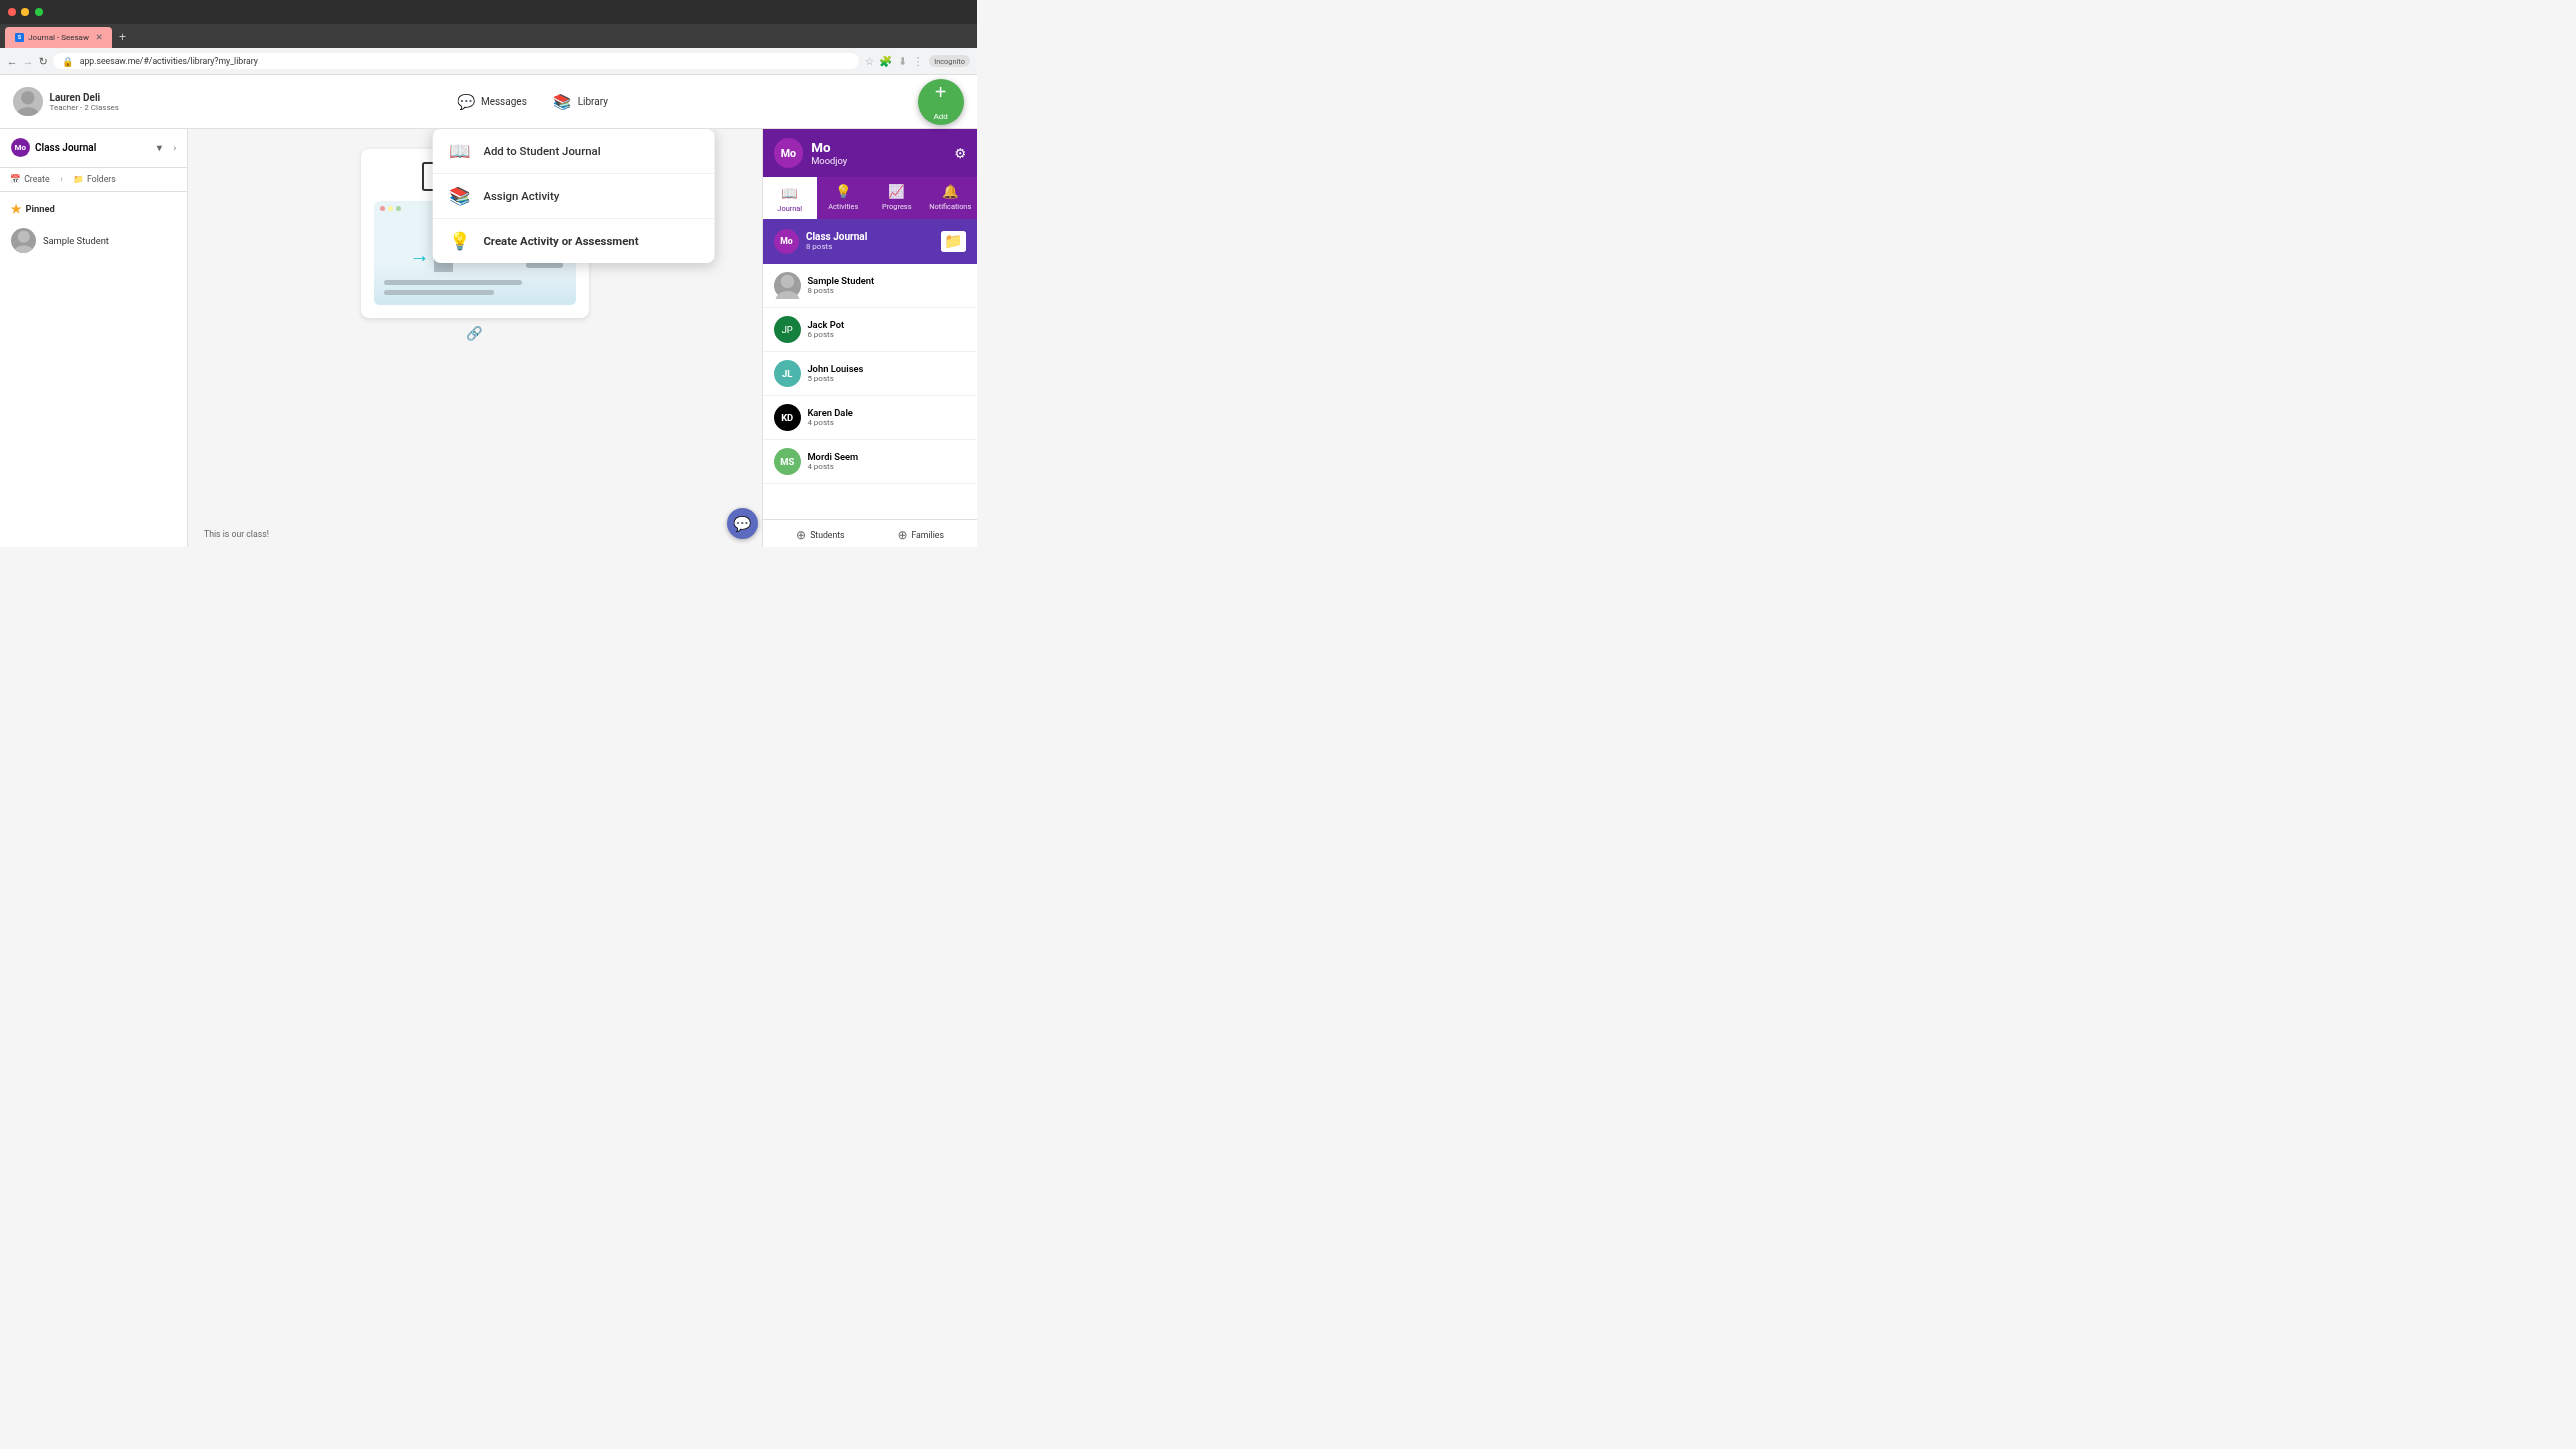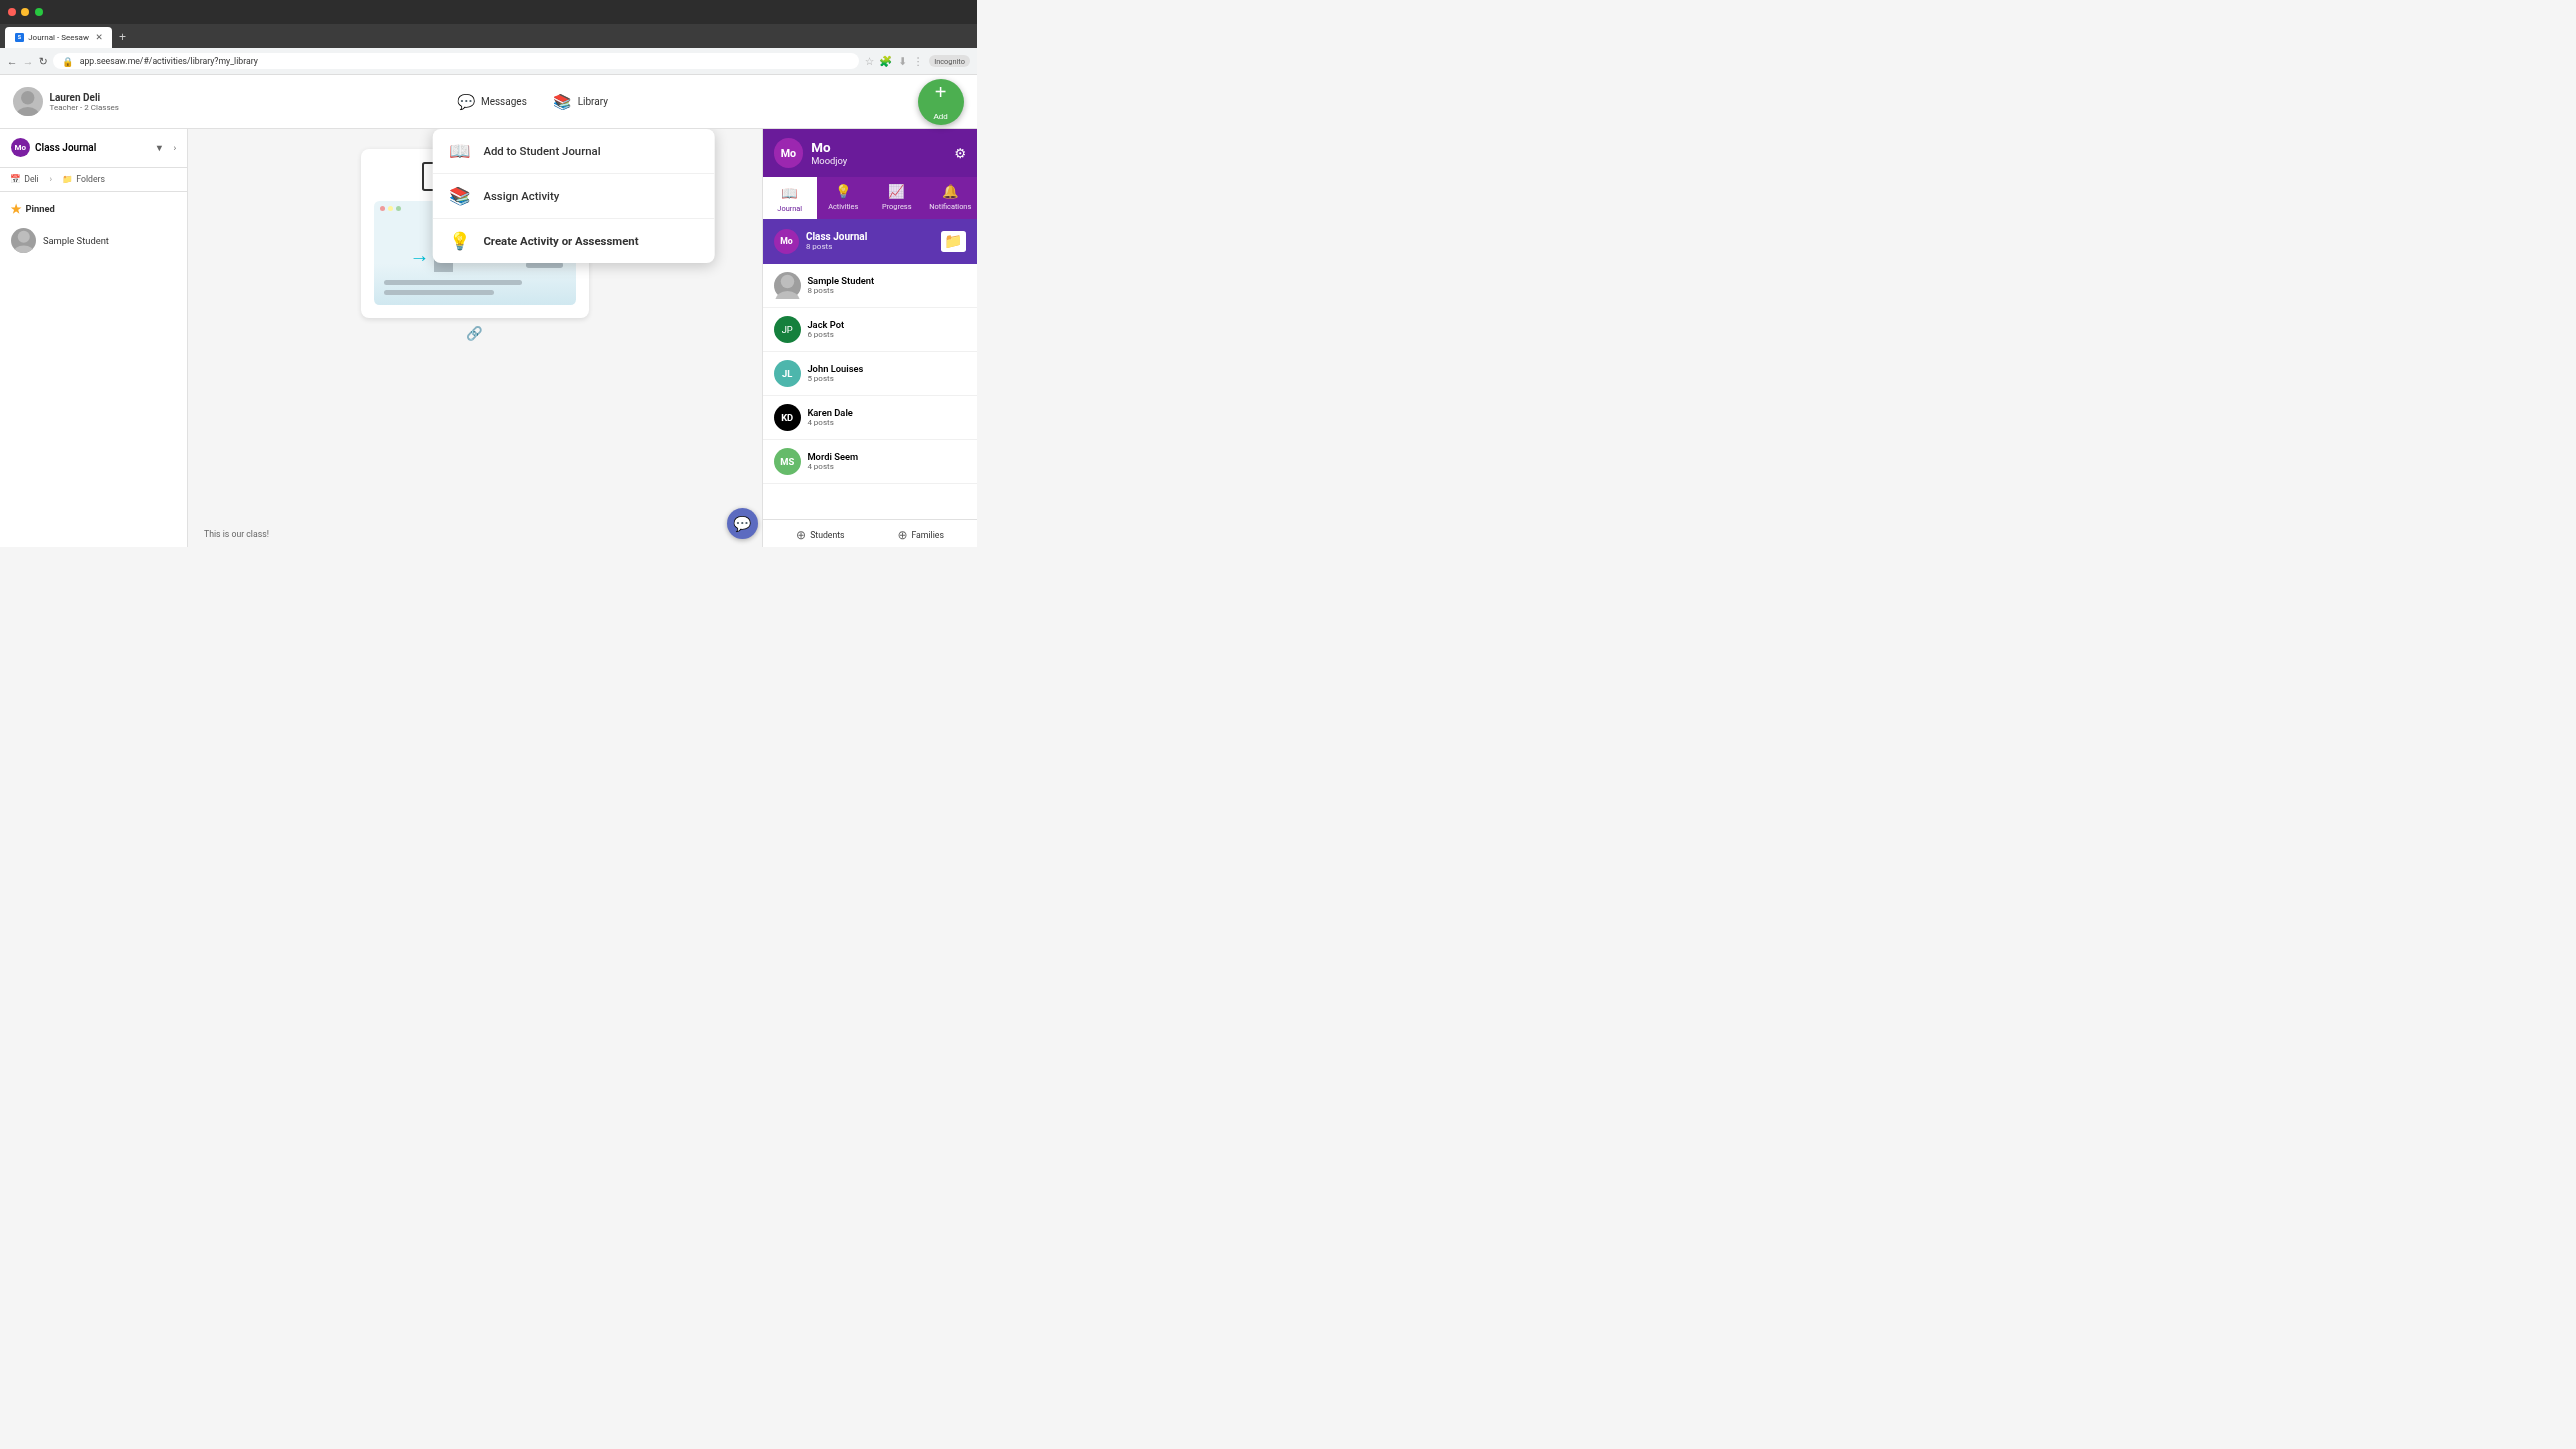--- a/index.html
+++ b/index.html
@@ -13,21 +13,21 @@
 <body>
 
 <div style="background:#2d2d2d; height:24px; display:flex; align-items:center; padding:0 8px; gap:5.4px;">
   <button class="browser-btn btn-close"></button>
   <button class="browser-btn btn-min"></button>
   <button class="browser-btn btn-max"></button>
   <div style="flex:1;"></div>
 </div>
 
 <div style="background:#3c3c3c; height:24px; display:flex; align-items:stretch; padding:2.7px 5.4px 0; gap:1.3px;">
-  <div style="background:#ffffff; border-radius:4px 4px 0 0; padding:0 9.4px; font-size:8px; display:flex; align-items:center; gap:4px; min-width:107px;">
+  <div style="background:#fca5a5; border-radius:4px 4px 0 0; padding:0 9.4px; font-size:8px; display:flex; align-items:center; gap:4px; min-width:107px;">
     <span style="width:9.4px; height:9.4px; background:#1a73e8; border-radius:1.3px; font-size:5.4px; display:flex; align-items:center; justify-content:center; color:white; font-weight:bold;">S</span>
     <span style="font-size:8px;color:#333;">Journal - Seesaw</span>
     <span style="color:#666; font-size:8.7px; margin-left:2.7px; cursor:pointer;">✕</span>
   </div>
   <button style="background:none;border:none;color:#ccc;font-size:12px;cursor:pointer;padding:0 5.4px;">+</button>
 </div>
 
 <div style="background:#f1f3f4; height:27px; display:flex; align-items:center; padding:0 6.7px; gap:5.4px; border-bottom:0.7px solid #ddd;">
   <button style="background:none;border:none;color:#555;font-size:10.7px;cursor:pointer;">←</button>
   <button style="background:none;border:none;color:#aaa;font-size:10.7px;cursor:pointer;">→</button>
@@ -77,21 +77,21 @@
   <div style="width:188px;background:#fff;border-right:0.7px solid #e0e0e0;display:flex;flex-direction:column;overflow-y:auto;">
     <div style="display:flex;align-items:center;padding:9.4px 10.7px;border-bottom:0.7px solid #e0e0e0;gap:5.4px;cursor:pointer;">
       <div style="width:19px;height:19px;border-radius:50%;background:#7b1fa2;display:flex;align-items:center;justify-content:center;color:white;font-size:8px;font-weight:bold;">Mo</div>
       <span style="font-weight:600;font-size:10px;flex:1;">Class Journal</span>
       <span style="color:#666;font-size:9.4px;">▼</span>
       <span style="color:#666;font-size:9.4px;margin-left:4px;">›</span>
     </div>
     <div style="display:flex;align-items:center;padding:6.7px 10.7px;gap:10.7px;border-bottom:0.7px solid #e0e0e0;font-size:8.7px;color:#555;">
       <span style="display:flex;align-items:center;gap:2.7px;cursor:pointer;">
         <span>📅</span>
-        <span>Deli</span>
+        <span>Create</span>
       </span>
       <span style="color:#999;">›</span>
       <span style="display:flex;align-items:center;gap:2.7px;cursor:pointer;">
         <span>📁</span>
         <span>Folders</span>
       </span>
     </div>
     <div style="padding:9.4px 10.7px 5.4px;">
       <div style="font-weight:700;font-size:9.4px;color:#333;display:flex;align-items:center;gap:4px;margin-bottom:6.7px;">
         <span style="color:#f9a825;font-size:12px;">★</span>

